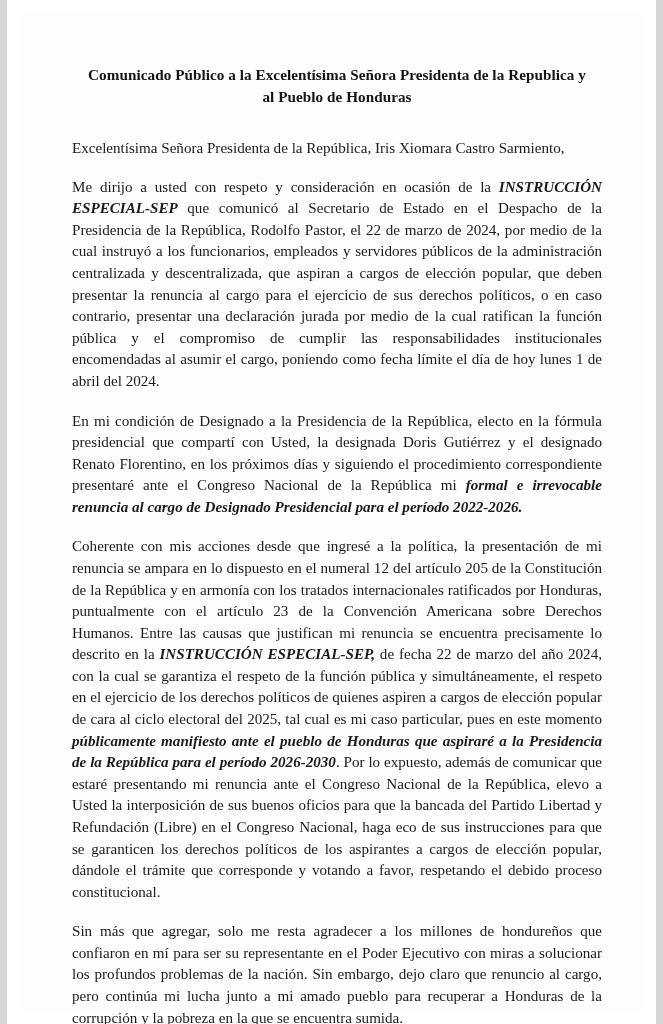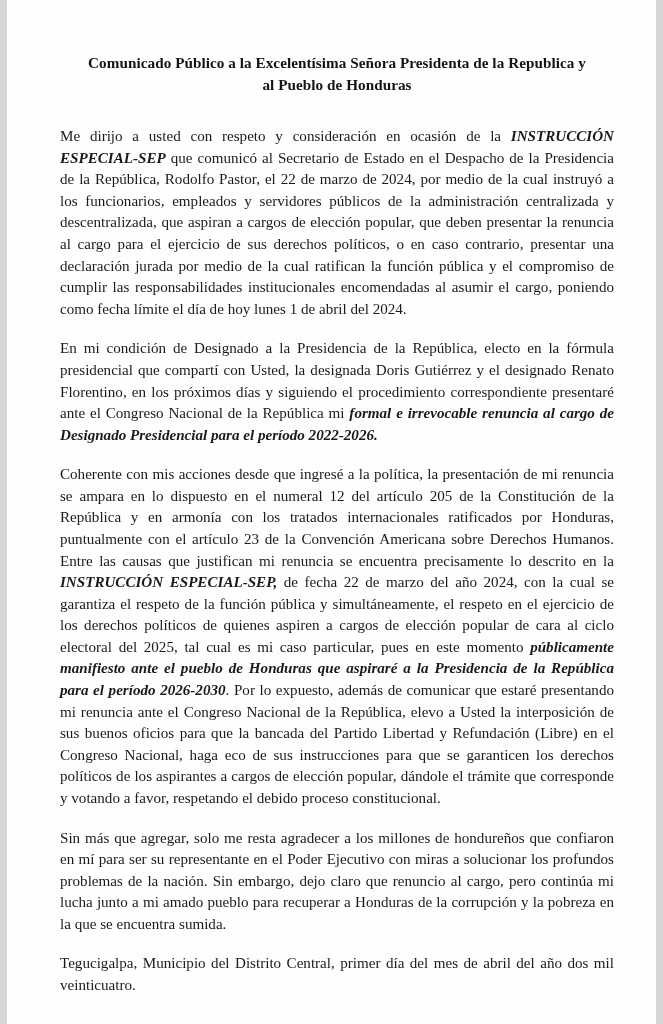--- a/index.html
+++ b/index.html
@@ -16,21 +16,21 @@
   }
 
   .page {
     position: relative;
     box-sizing: border-box;
     width: 663px;
     height: 1024px;
     background: #ffffff;
     border-left: 7px solid #d6d6d6;
     border-right: 7px solid #d6d6d6;
-    padding: 0;
+    padding: 12px;
   }
 
   .sheet {
     box-sizing: border-box;
     width: 100%;
     height: 100%;
     padding: 52px 42px 0 53px;
     background: #fefefe;
   }
 
@@ -76,20 +76,21 @@
 </head>
 <body>
 
 <div class="page">
   <div class="sheet">
 
     <h1 class="doc-title">Comunicado Público a la Excelentísima Señora Presidenta de la Republica y al Pueblo de Honduras</h1>
 
     <div class="body-block">
 
+      <p class="para salutation">Excelentísima Señora Presidenta de la República, Iris Xiomara Castro Sarmiento,</p>
 
       <p class="para"><span>Me dirijo a usted con respeto y consideración en ocasión de la </span><span class="em-bi">INSTRUCCIÓN ESPECIAL-SEP</span><span> que comunicó al Secretario de Estado en el Despacho de la Presidencia de la República, Rodolfo Pastor, el 22 de marzo de 2024, por medio de la cual instruyó a los funcionarios, empleados y servidores públicos de la administración centralizada y descentralizada, que aspiran a cargos de elección popular, que deben presentar la renuncia al cargo para el ejercicio de sus derechos políticos, o en caso contrario, presentar una declaración jurada por medio de la cual ratifican la función pública y el compromiso de cumplir las responsabilidades institucionales encomendadas al asumir el cargo, poniendo como fecha límite el día de hoy lunes 1 de abril del 2024.</span></p>
 
       <p class="para"><span>En mi condición de Designado a la Presidencia de la República, electo en la fórmula presidencial que compartí con Usted, la designada Doris Gutiérrez y el designado Renato Florentino, en los próximos días y siguiendo el procedimiento correspondiente presentaré ante el Congreso Nacional de la República mi </span><span class="em-bi">formal e irrevocable renuncia al cargo de Designado Presidencial para el período 2022-2026.</span><span></span></p>
 
       <p class="para"><span>Coherente con mis acciones desde que ingresé a la política, la presentación de mi renuncia se ampara en lo dispuesto en el numeral 12 del artículo 205 de la Constitución de la República y en armonía con los tratados internacionales ratificados por Honduras, puntualmente con el artículo 23 de la Convención Americana sobre Derechos Humanos. Entre las causas que justifican mi renuncia se encuentra precisamente lo descrito en la </span><span class="em-bi">INSTRUCCIÓN ESPECIAL-SEP,</span><span> de fecha 22 de marzo del año 2024, con la cual se garantiza el respeto de la función pública y simultáneamente, el respeto en el ejercicio de los derechos políticos de quienes aspiren a cargos de elección popular de cara al ciclo electoral del 2025, tal cual es mi caso particular, pues en este momento </span><span class="em-bi">públicamente manifiesto ante el pueblo de Honduras que aspiraré a la Presidencia de la República para el período 2026-2030</span><span>. Por lo expuesto, además de comunicar que estaré presentando mi renuncia ante el Congreso Nacional de la República, elevo a Usted la interposición de sus buenos oficios para que la bancada del Partido Libertad y Refundación (Libre) en el Congreso Nacional, haga eco de sus instrucciones para que se garanticen los derechos políticos de los aspirantes a cargos de elección popular, dándole el trámite que corresponde y votando a favor, respetando el debido proceso constitucional.</span></p>
 
       <p class="para"><span>Sin más que agregar, solo me resta agradecer a los millones de hondureños que confiaron en mí para ser su representante en el Poder Ejecutivo con miras a solucionar los profundos problemas de la nación. Sin embargo, dejo claro que renuncio al cargo, pero continúa mi lucha junto a mi amado pueblo para recuperar a Honduras de la corrupción y la pobreza en la que se encuentra sumida.</span></p>
 
       <p class="para closing"><span>Tegucigalpa, Municipio del Distrito Central, primer día del mes de abril del año dos mil veinticuatro.</span></p>

